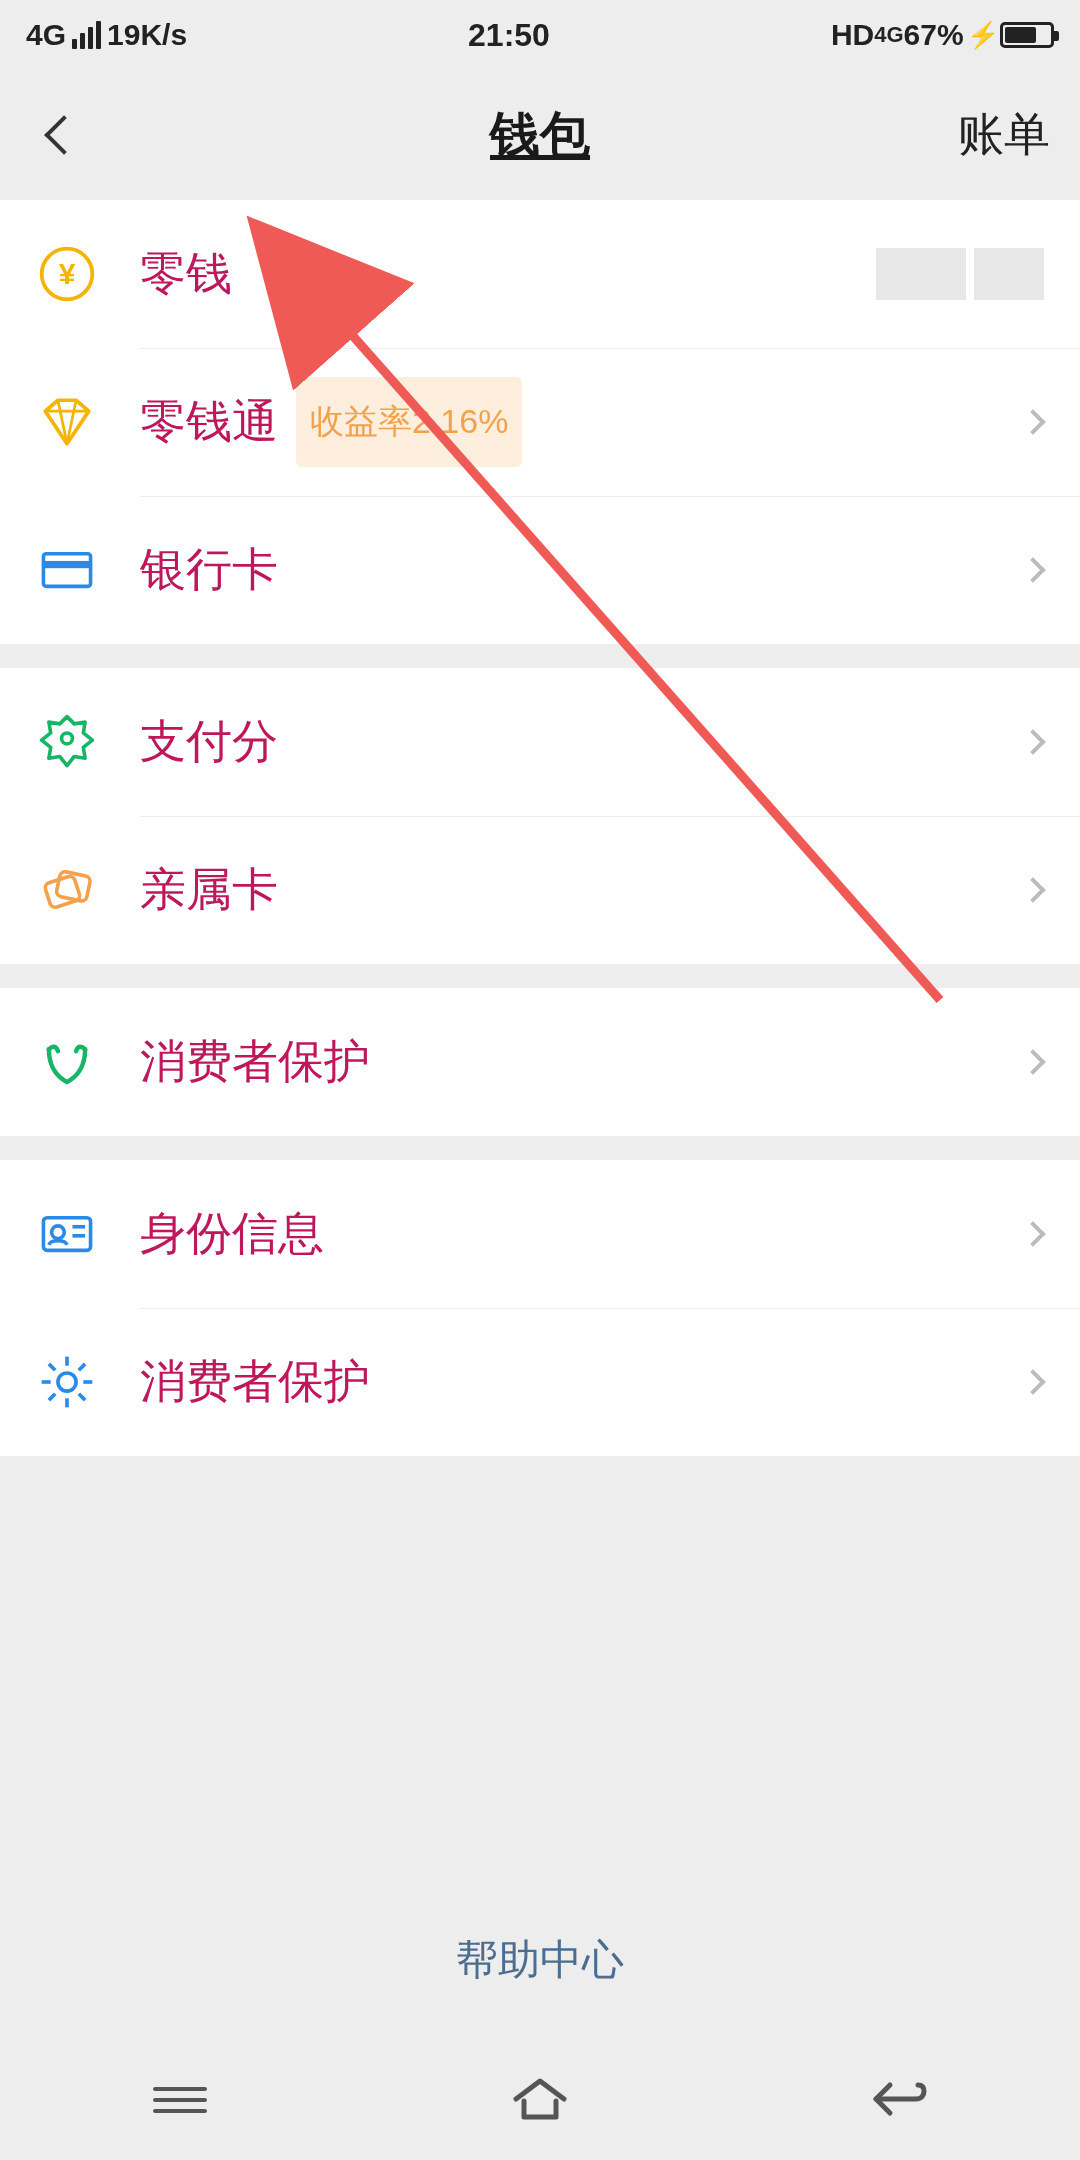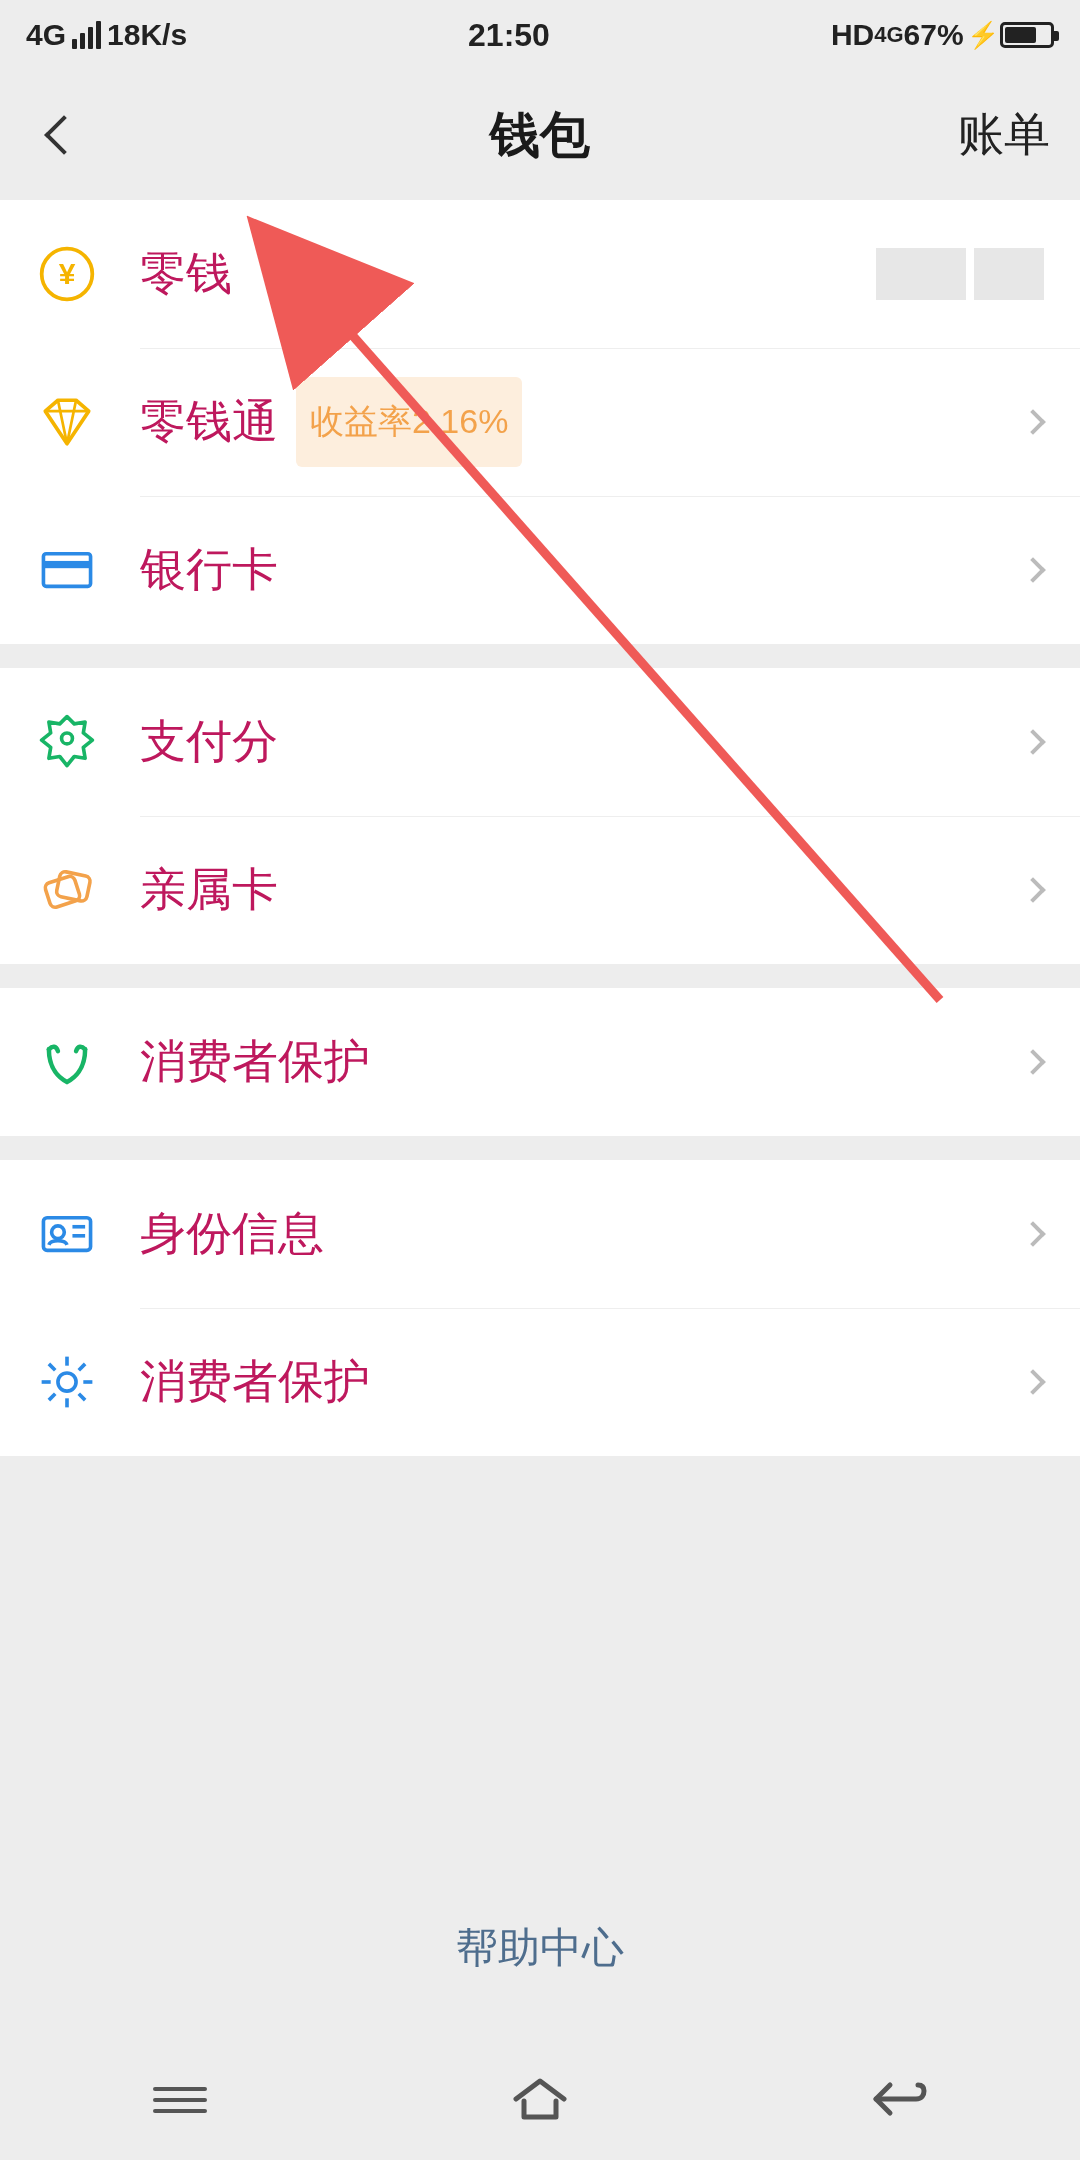--- a/index.html
+++ b/index.html
@@ -42,21 +42,21 @@
   .battery .fill { position:absolute; left:2px; top:2px; bottom:2px; width:64%; background:#222; border-radius:2px;}
   .bolt { font-size:26px; margin-left:4px;}
 
   
   .nav-bar {
     height: 130px;
     display:flex; align-items:center; justify-content:center;
     position:relative;
     background:#ededed;
   }
-  .nav-title { font-size: 50px; font-weight:600; }
+  .nav-title { font-size: 50px; font-weight:600;text-decoration:underline; }
   .back-btn { position:absolute; left:24px; top:0; bottom:0; width:80px; display:flex; align-items:center; justify-content:center;}
   .right-btn { position:absolute; right:30px; top:0; bottom:0; display:flex; align-items:center; font-size:46px; color:#222;margin-left:36px;}
   .chev-left { width:28px; height:28px; border-left:4px solid #333; border-bottom:4px solid #333; transform:rotate(45deg);}
 
   
   .section { background:#fff; }
   .gap { height: 24px; }
   .row {
     display:flex; align-items:center;
     padding: 0 32px;
@@ -112,21 +112,21 @@
 
 <div class="status-bar">
   <div class="status-left">
     <span>4G</span>
     <span class="signal-bars">
         <span></span>
         <span></span>
         <span></span>
         <span></span>
       </span>
-    <span>18K/s</span>
+    <span>19K/s</span>
   </div>
   <div class="status-center">21:50</div>
   <div class="status-right">
     <span>HD</span>
     <span style="font-size:22px;line-height:1;">4G</span>
     <span>67%</span>
     <span class="bolt">⚡</span>
     <span class="battery">
         <span class="fill"></span>
       </span>
@@ -263,21 +263,21 @@
             <line x1="19" y1="45" x2="12" y2="52"></line>
           </g>
         </svg>
     </div>
     <div class="label">消费者保护</div>
     <div class="spacer"></div>
     <div class="chev"></div>
   </div>
 </div>
 
-<div style="position:absolute;bottom:144px;left:0;right:0;">
+<div style="position:absolute;bottom:132px;left:0;right:0;">
   <div class="help-link">
     <span>帮助中心</span>
   </div>
 </div>
 
 <div class="sys-nav">
   <div class="sys-btn">
     <div class="sys-menu">
         <span></span>
         <span></span>

